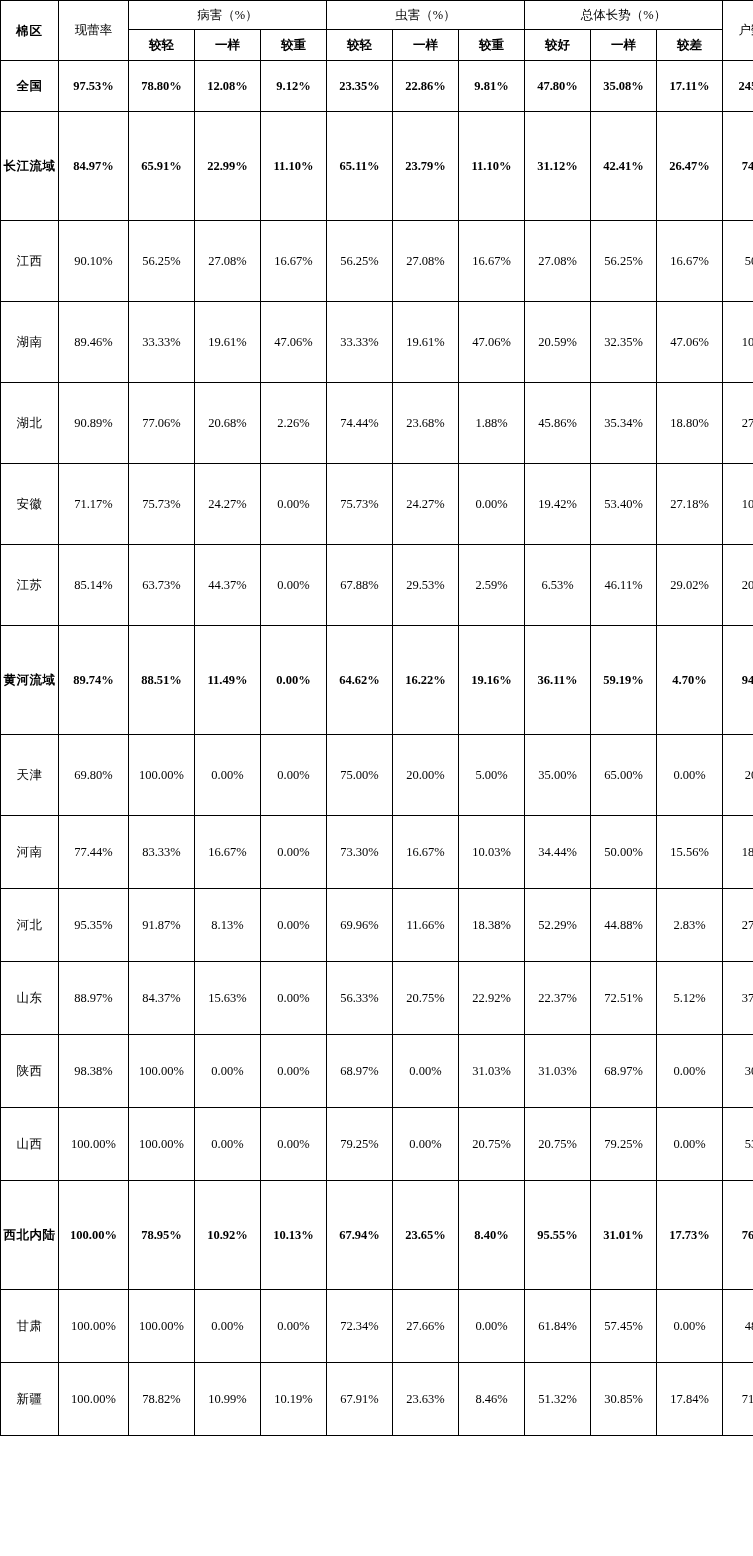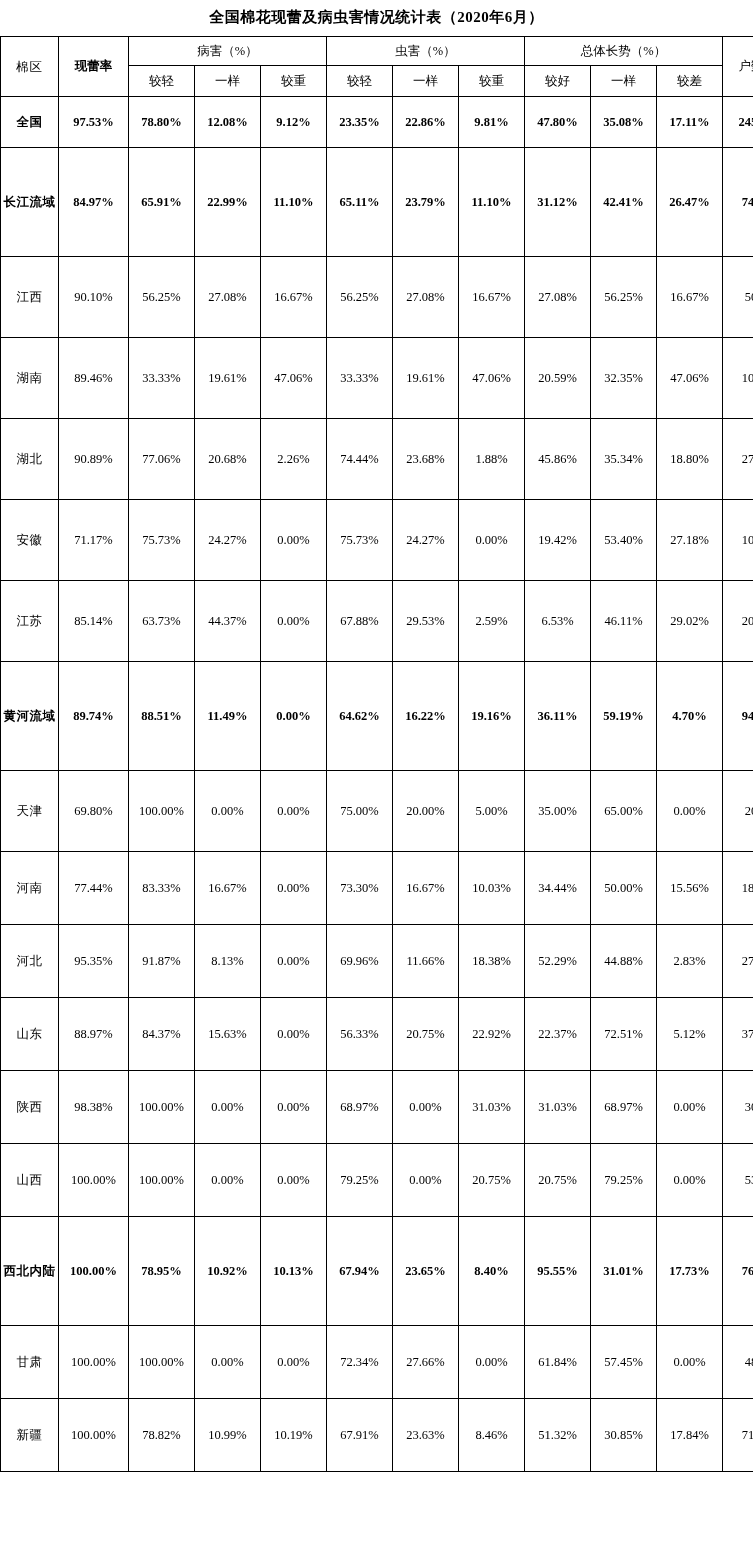--- a/index.html
+++ b/index.html
@@ -44,33 +44,33 @@
     padding: 0;
   }
   
   .hdr-group {
     font-size: 13px;
     font-weight: normal;
     height: 28px;
   }
   .hdr-sub {
     font-size: 12.5px;
-    font-weight: normal;
+    font-weight: bold;
     height: 30px;
   }
   .hdr-vert {
     font-size: 13.5px;
-    font-weight: normal;
+    font-weight: bold;
     width: 48px;
     line-height: 1.12;
     letter-spacing: 1px;
   }
   .hdr-rate {
     font-size: 13px;
-    font-weight: bold;
+    font-weight: normal;
   }
   .hdr-house {
     font-size: 13px;
     font-weight: normal;
     width: 58px;
   }
   
   .region {
     font-size: 13.5px;
     line-height: 1.28;
@@ -95,21 +95,20 @@
   tr.r-total td { height: 50px; }
   tr.r-group td { height: 108px; }
   tr.r-prov td  { height: 80px; }
   tr.r-prov-sm td { height: 72px; }
 </style>
 </head>
 <body>
 
 <div class="page">
 
-  <div class="title">全国棉花现蕾及病虫害情况统计表（2020年6月）</div>
 
   <table class="stat">
     <colgroup>
       <col style="width:58px">
       <col style="width:70px">
       <col style="width:66px">
       <col style="width:66px">
       <col style="width:66px">
       <col style="width:66px">
       <col style="width:66px">

